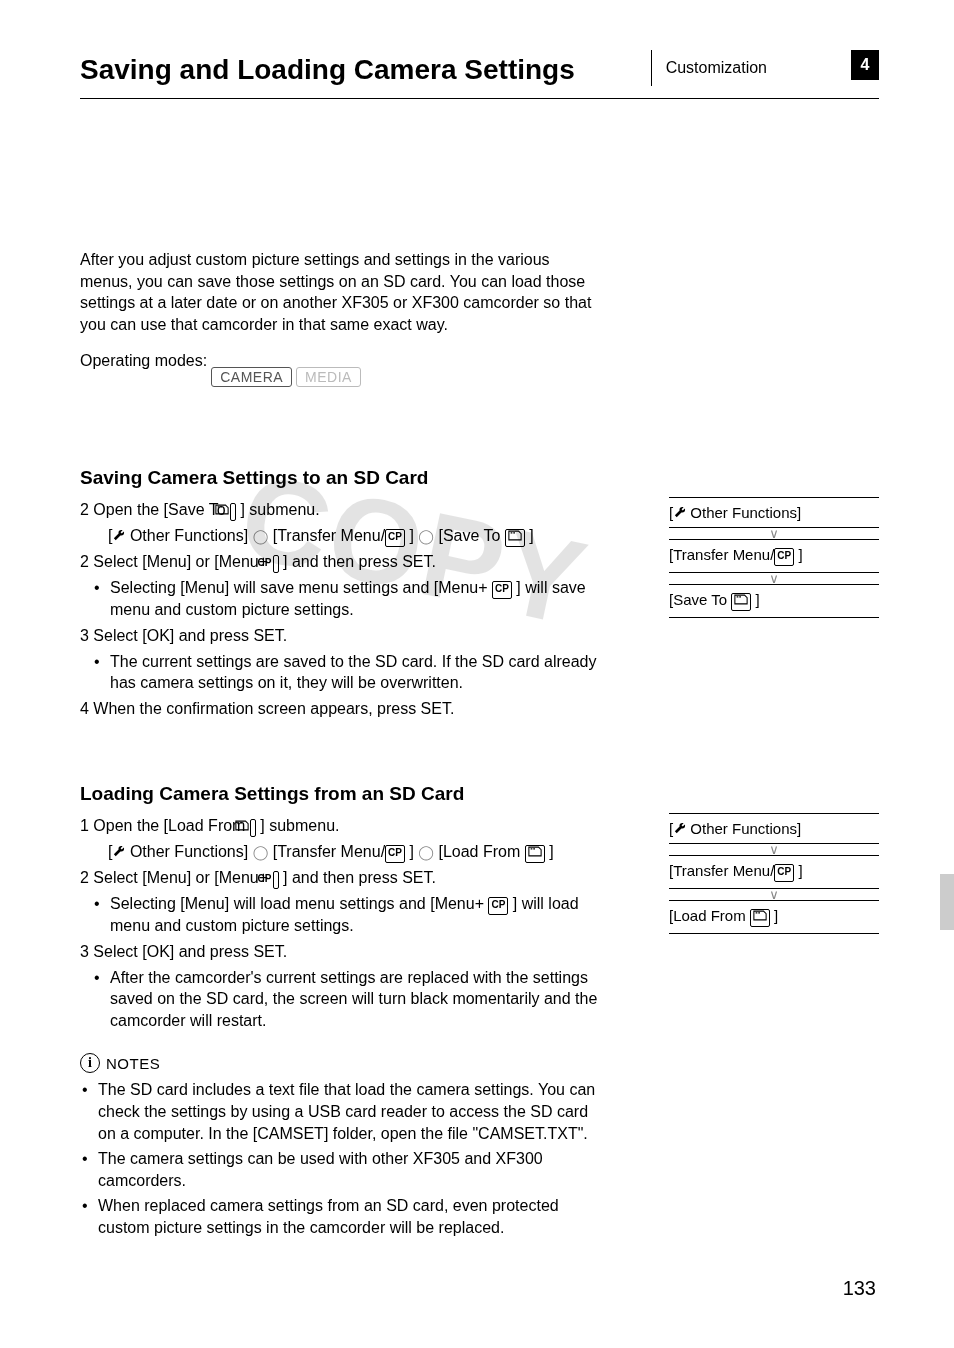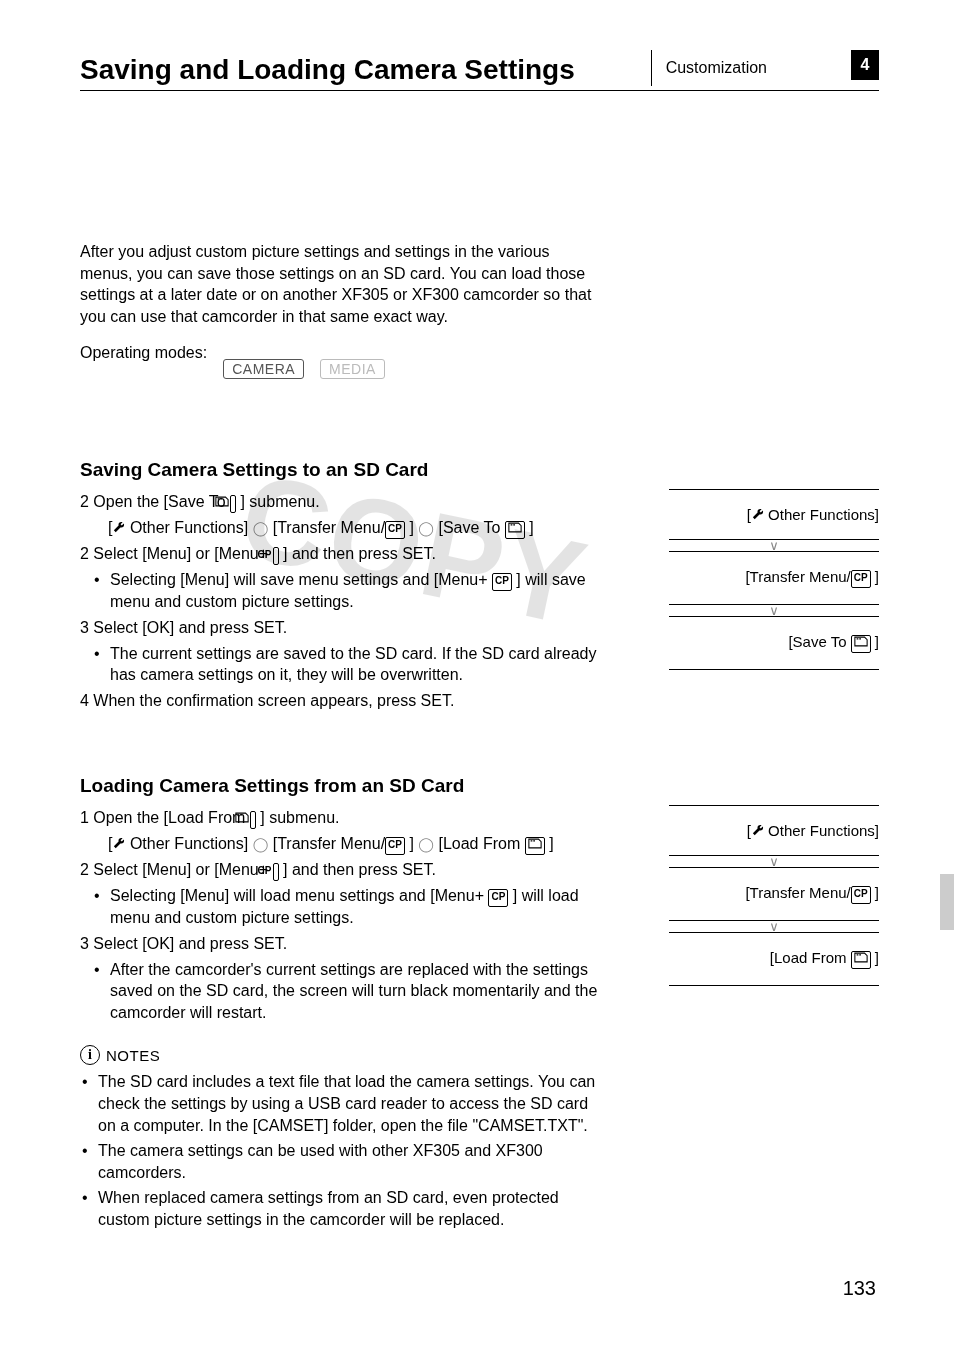--- a/index.html
+++ b/index.html
@@ -11,21 +11,21 @@
       color: #000;
       position: relative;
     }
     .page {
       padding: 50px 75px 40px 80px;
     }
     .header {
       display: flex;
       align-items: flex-end;
       border-bottom: 1px solid #000;
-      padding-bottom: 4px;
+      padding-bottom: 12px;
       margin-bottom: 150px;
     }
     .header-title {
       flex: 1;
       font-size: 28px;
       font-weight: bold;
     }
     .header-right {
       display: flex;
       align-items: flex-start;
@@ -53,21 +53,21 @@
     .intro {
       font-size: 16px;
       line-height: 1.35;
       margin-bottom: 0;
       max-width: 520px;
     }
     .op-modes {
       font-size: 16px;
       display: flex;
       align-items: center;
-      gap: 16px;
+      gap: 4px;
       margin-bottom: 80px;
     }
     .mode-box {
       border: 1px solid #555;
       border-radius: 3px;
       padding: 1px 8px;
       font-size: 14px;
       letter-spacing: 0.5px;
       color: #555;
       margin-top: 32px;
@@ -112,23 +112,23 @@
     }
     .bullet-line::before {
       content: "•";
       position: absolute;
       left: 14px;
       top: 0;
     }
     .menu-path {
       border-top: 1px solid #000;
       border-bottom: 1px solid #000;
-      text-align: right;
+      text-align: left;
       font-size: 15px;
-      padding: 16px 0;
+      padding: 6px 0;
     }
     .menu-arrow {
       text-align: center;
       font-size: 13px;
       color: #888;
       line-height: 1;
       margin: -1px 0;
     }
     .notes-head {
       display: flex;

